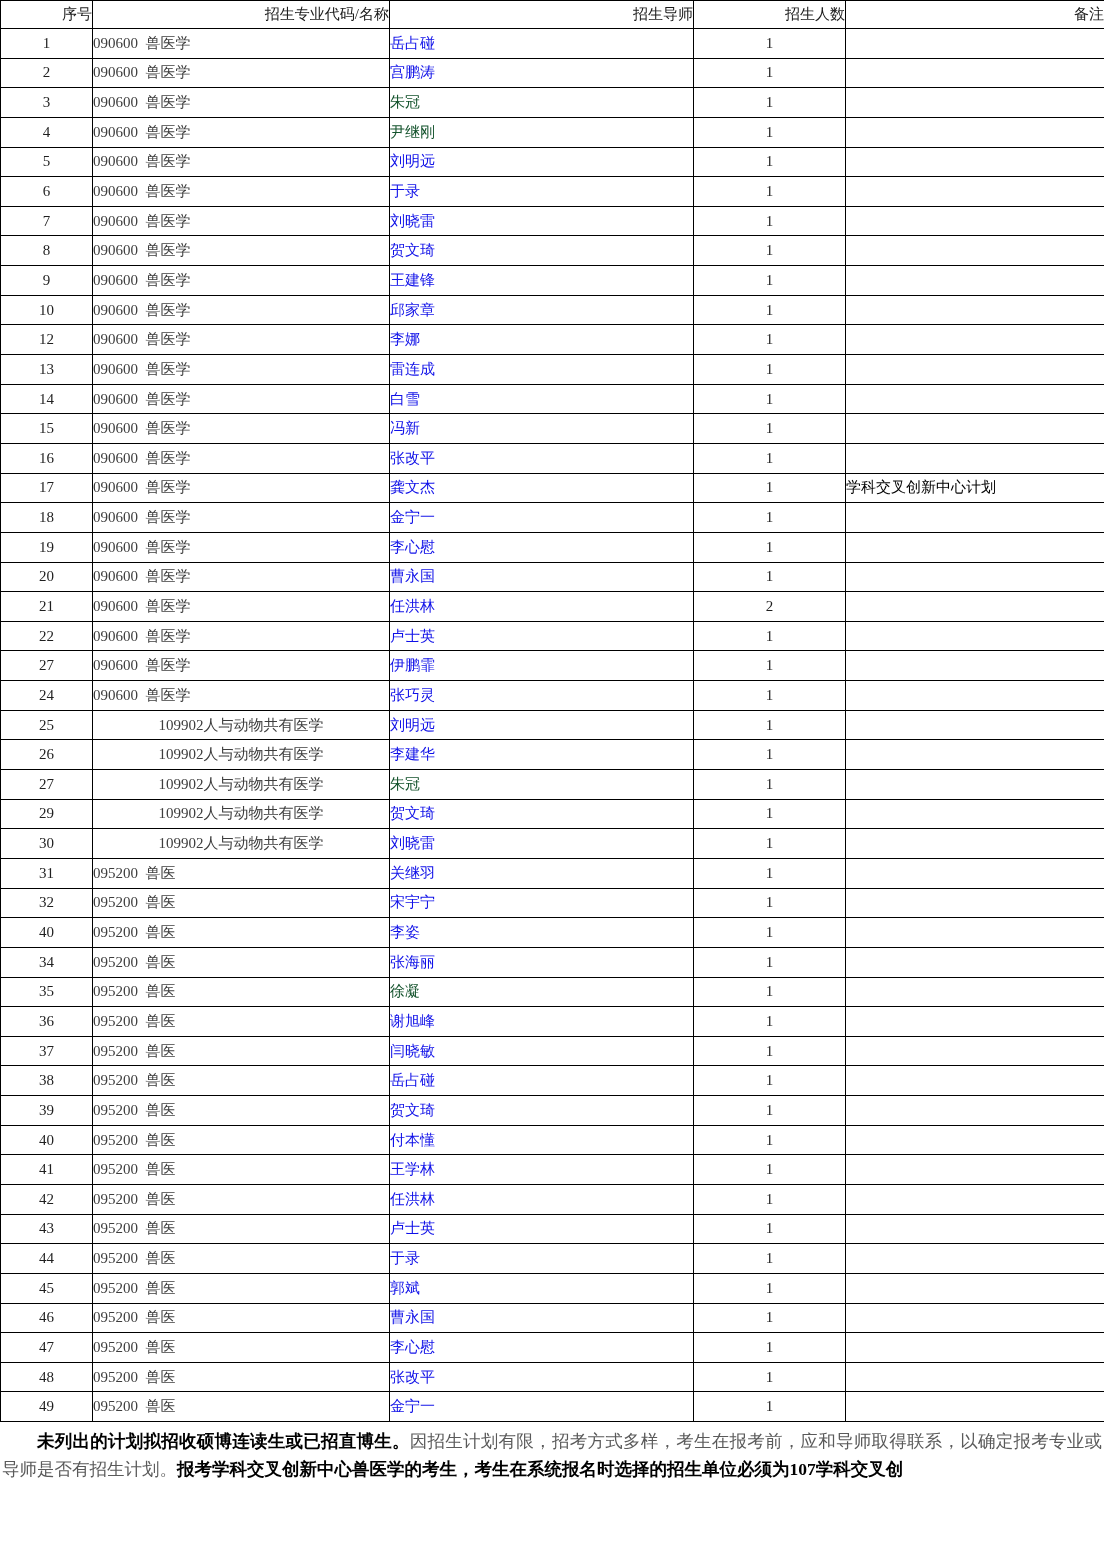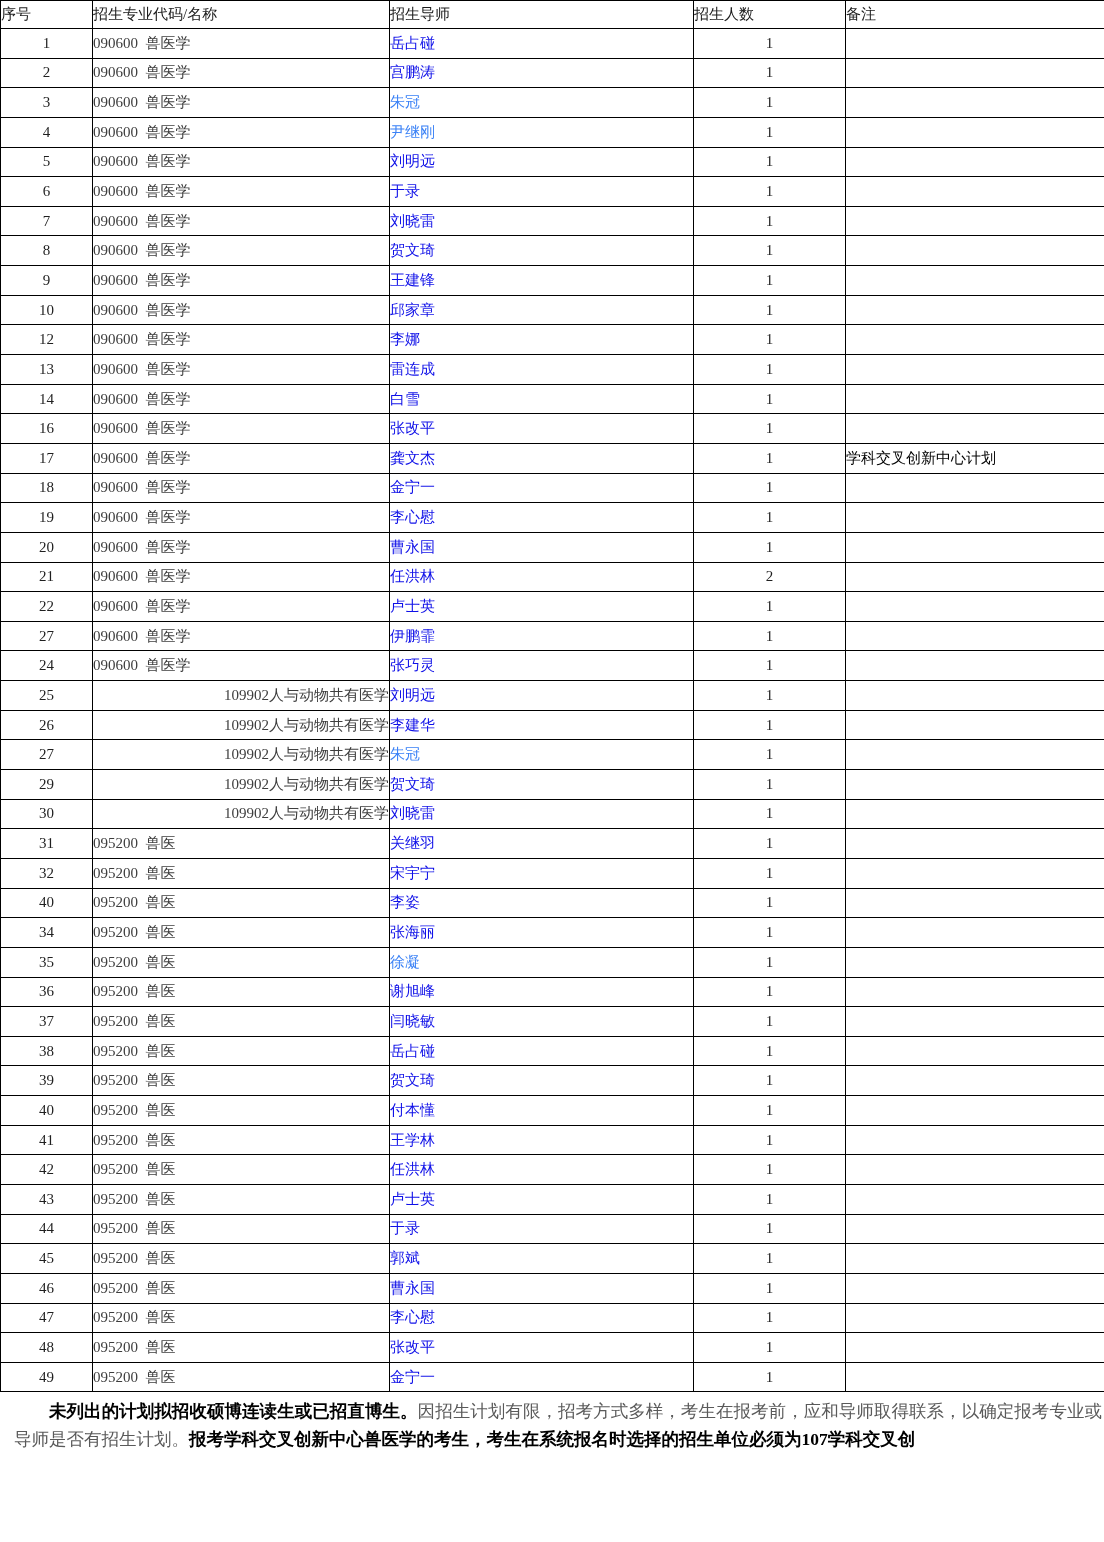--- a/index.html
+++ b/index.html
@@ -17,36 +17,36 @@
   table.admissions th, table.admissions td {
     border: 1px solid #000000;
     padding: 0;
     overflow: hidden;
   }
   table.admissions th {
     height: 27px;
     font-weight: normal;
     font-size: 15px;
     color: #1a1a1a;
-    text-align: left;
+    text-align: right;
   }
   table.admissions td { height: 28.65px; font-size: 15px; }
   td.cell-no    { text-align: center; color: #1f1f1f; }
   td.cell-major { text-align: left; padding-left: 9px; color: #3d3d3d; white-space: pre; margin-top: 29px; }
-  td.cell-major.center { text-align: right; padding-left: 0; }
+  td.cell-major.center { text-align: center; padding-left: 0; }
   td.cell-advisor { font-size: 16px; }
   td.cell-advisor span {
     color: #0f10e8;
     cursor: pointer;
   }
-  td.cell-advisor span.light { color: #3b82f6; }
+  td.cell-advisor span.light { color: #14532d; }
   td.cell-count { text-align: center; color: #1f1f1f; }
   td.cell-note  { color: #000000; font-size: 15px; }
   .footer-note {
-    margin: 5px 2px 0 14px;
+    margin: 5px 2px 0 2px;
     font-size: 17.5px;
     line-height: 28px;
     text-align: justify;
     text-indent: 2em;
     color: #5a5a5a;
   }
   .footer-note b { color: #000000; font-weight: bold; }
 </style>
 </head>
 <body>
@@ -154,20 +154,27 @@
         <td class="cell-note"></td>
       </tr>
       <tr>
         <td class="cell-no">14</td>
         <td class="cell-major">090600  兽医学</td>
         <td class="cell-advisor"><span class="">白雪</span></td>
         <td class="cell-count">1</td>
         <td class="cell-note"></td>
       </tr>
       <tr>
+        <td class="cell-no">15</td>
+        <td class="cell-major">090600  兽医学</td>
+        <td class="cell-advisor"><span class="">冯新</span></td>
+        <td class="cell-count">1</td>
+        <td class="cell-note"></td>
+      </tr>
+      <tr>
         <td class="cell-no">16</td>
         <td class="cell-major">090600  兽医学</td>
         <td class="cell-advisor"><span class="">张改平</span></td>
         <td class="cell-count">1</td>
         <td class="cell-note"></td>
       </tr>
       <tr>
         <td class="cell-no">17</td>
         <td class="cell-major">090600  兽医学</td>
         <td class="cell-advisor"><span class="">龚文杰</span></td>

